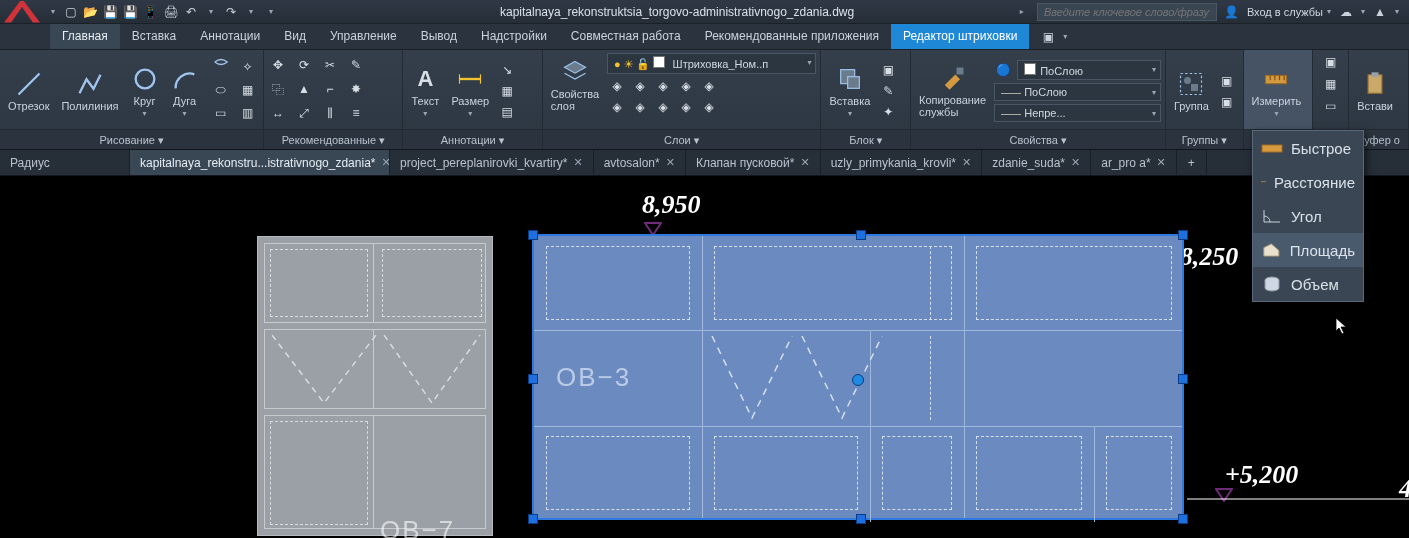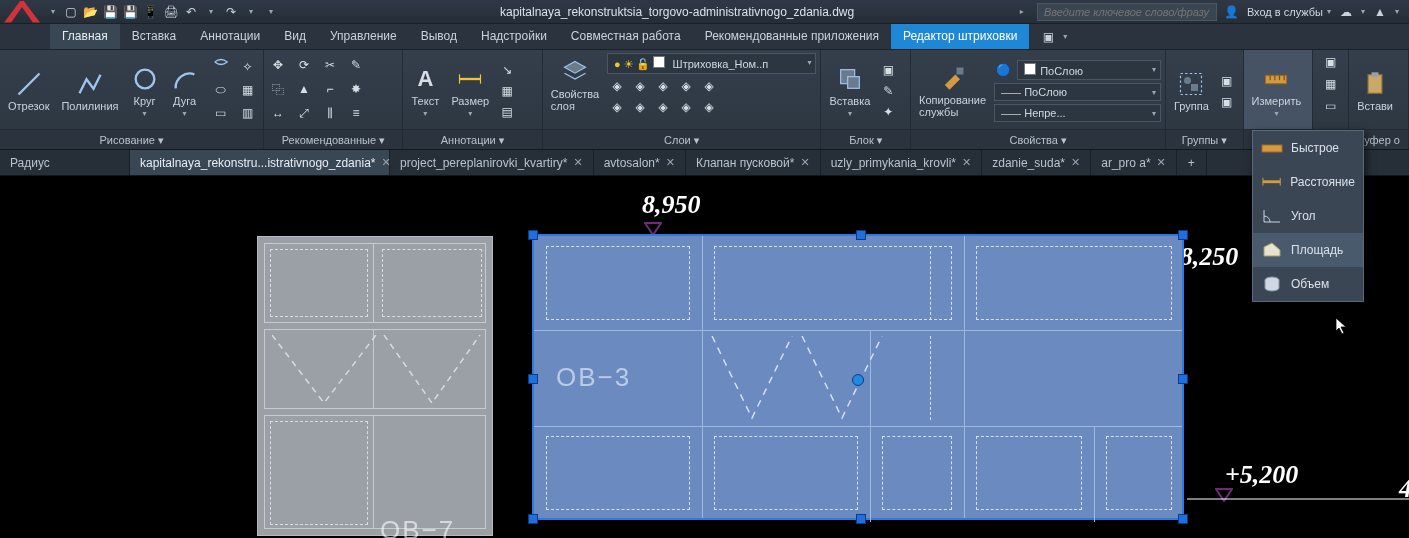--- a/index.html
+++ b/index.html
@@ -214,21 +214,21 @@
     width:112px;
     background:#3b4654;
     border:1px solid #5a697a;
     box-shadow: 2px 3px 8px rgba(0,0,0,.6);
     z-index:50;
   }
   .measure-item {
     display:flex; align-items:center; gap:8px;
     padding:8px 8px;
     color:#d9e1ea;
-    font-size:12px;
+    font-size:15px;
     cursor:pointer;
   }
   .measure-item.hover { background:#4a5a6d; }
   .m-icon { width:22px; height:18px; display:flex; align-items:center; justify-content:center; }
   .cursor-arrow {
     position:absolute;
     top:318px; left:1336px;
     width:12px; height:16px;
     z-index:60;
   }

